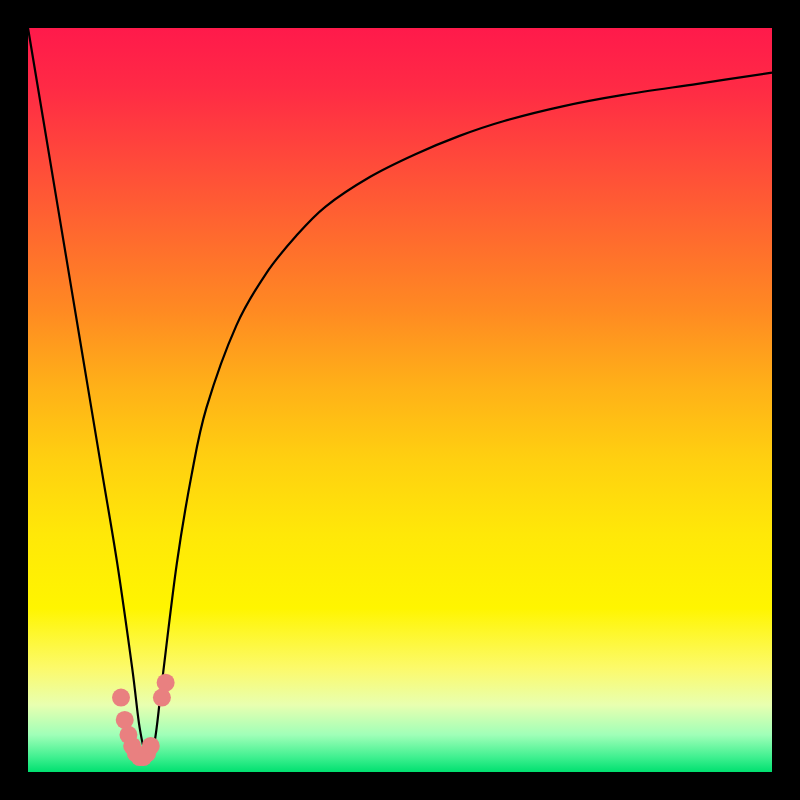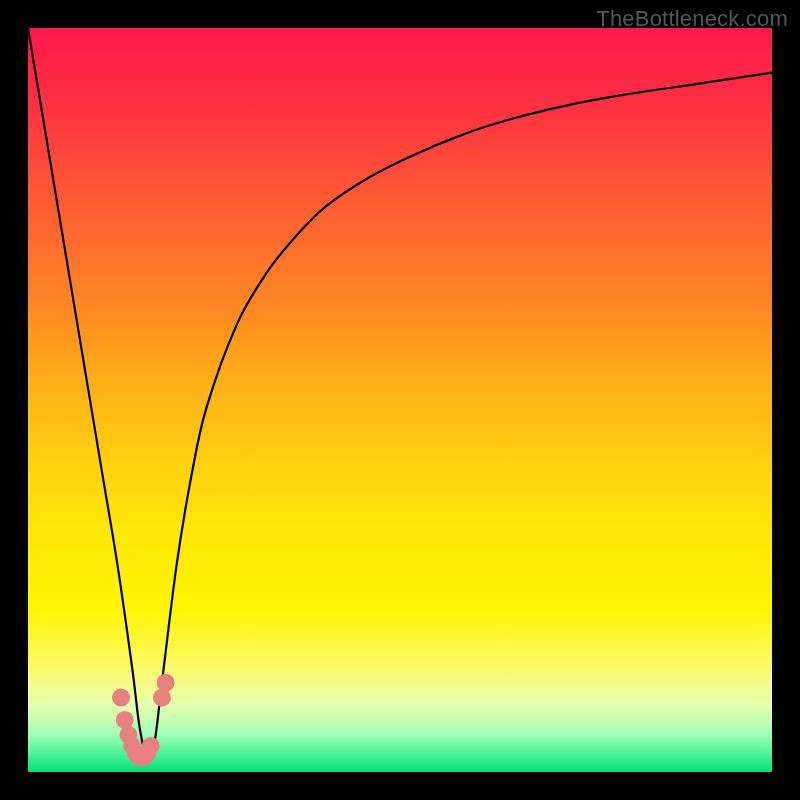--- a/index.html
+++ b/index.html
@@ -75,14 +75,13 @@
           <circle cx="107.88" cy="725.4" r="9" class="dot"></circle>
           <circle cx="111.6" cy="729.12" r="9" class="dot"></circle>
           <circle cx="115.32" cy="729.12" r="9" class="dot"></circle>
           <circle cx="119.04" cy="725.4" r="9" class="dot"></circle>
           <circle cx="122.76" cy="717.96" r="9" class="dot"></circle>
           <circle cx="133.92" cy="669.6" r="9" class="dot"></circle>
           <circle cx="137.64" cy="654.72" r="9" class="dot"></circle>
         </g>
     </svg>
   </div>
-  <div class="watermark">TheBottleneck.com</div>
 </div>
 
 </body></html>

